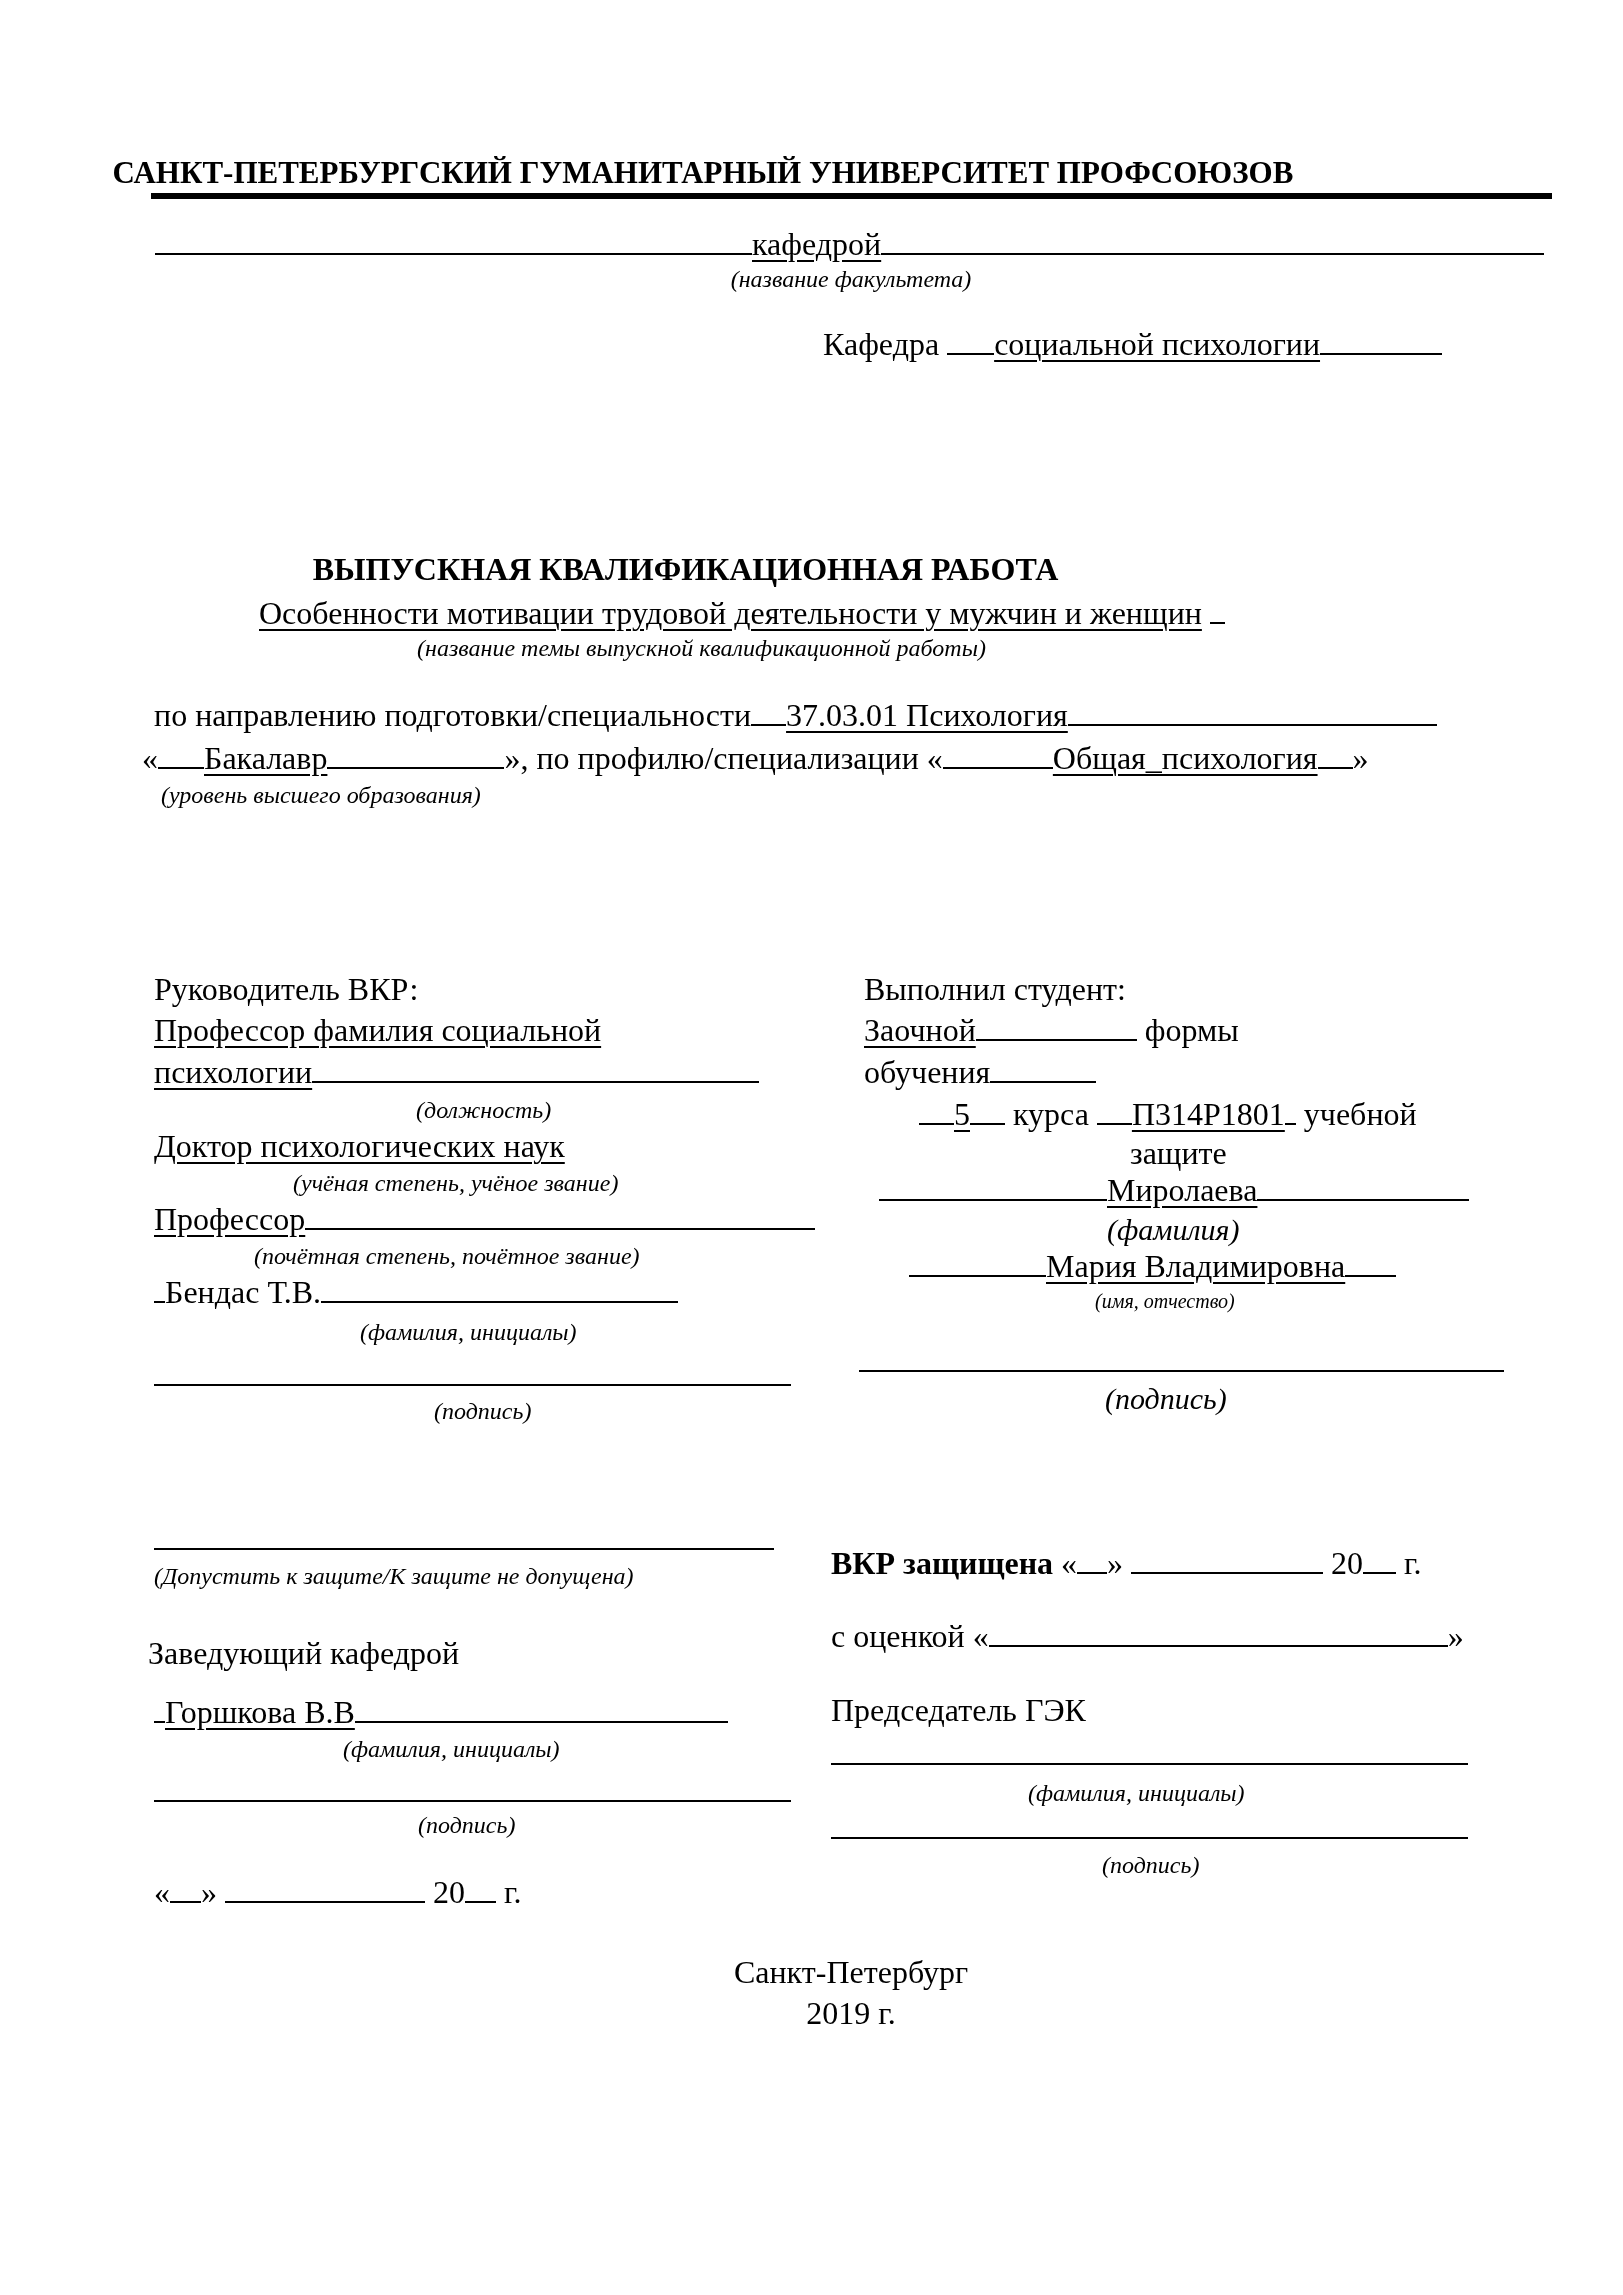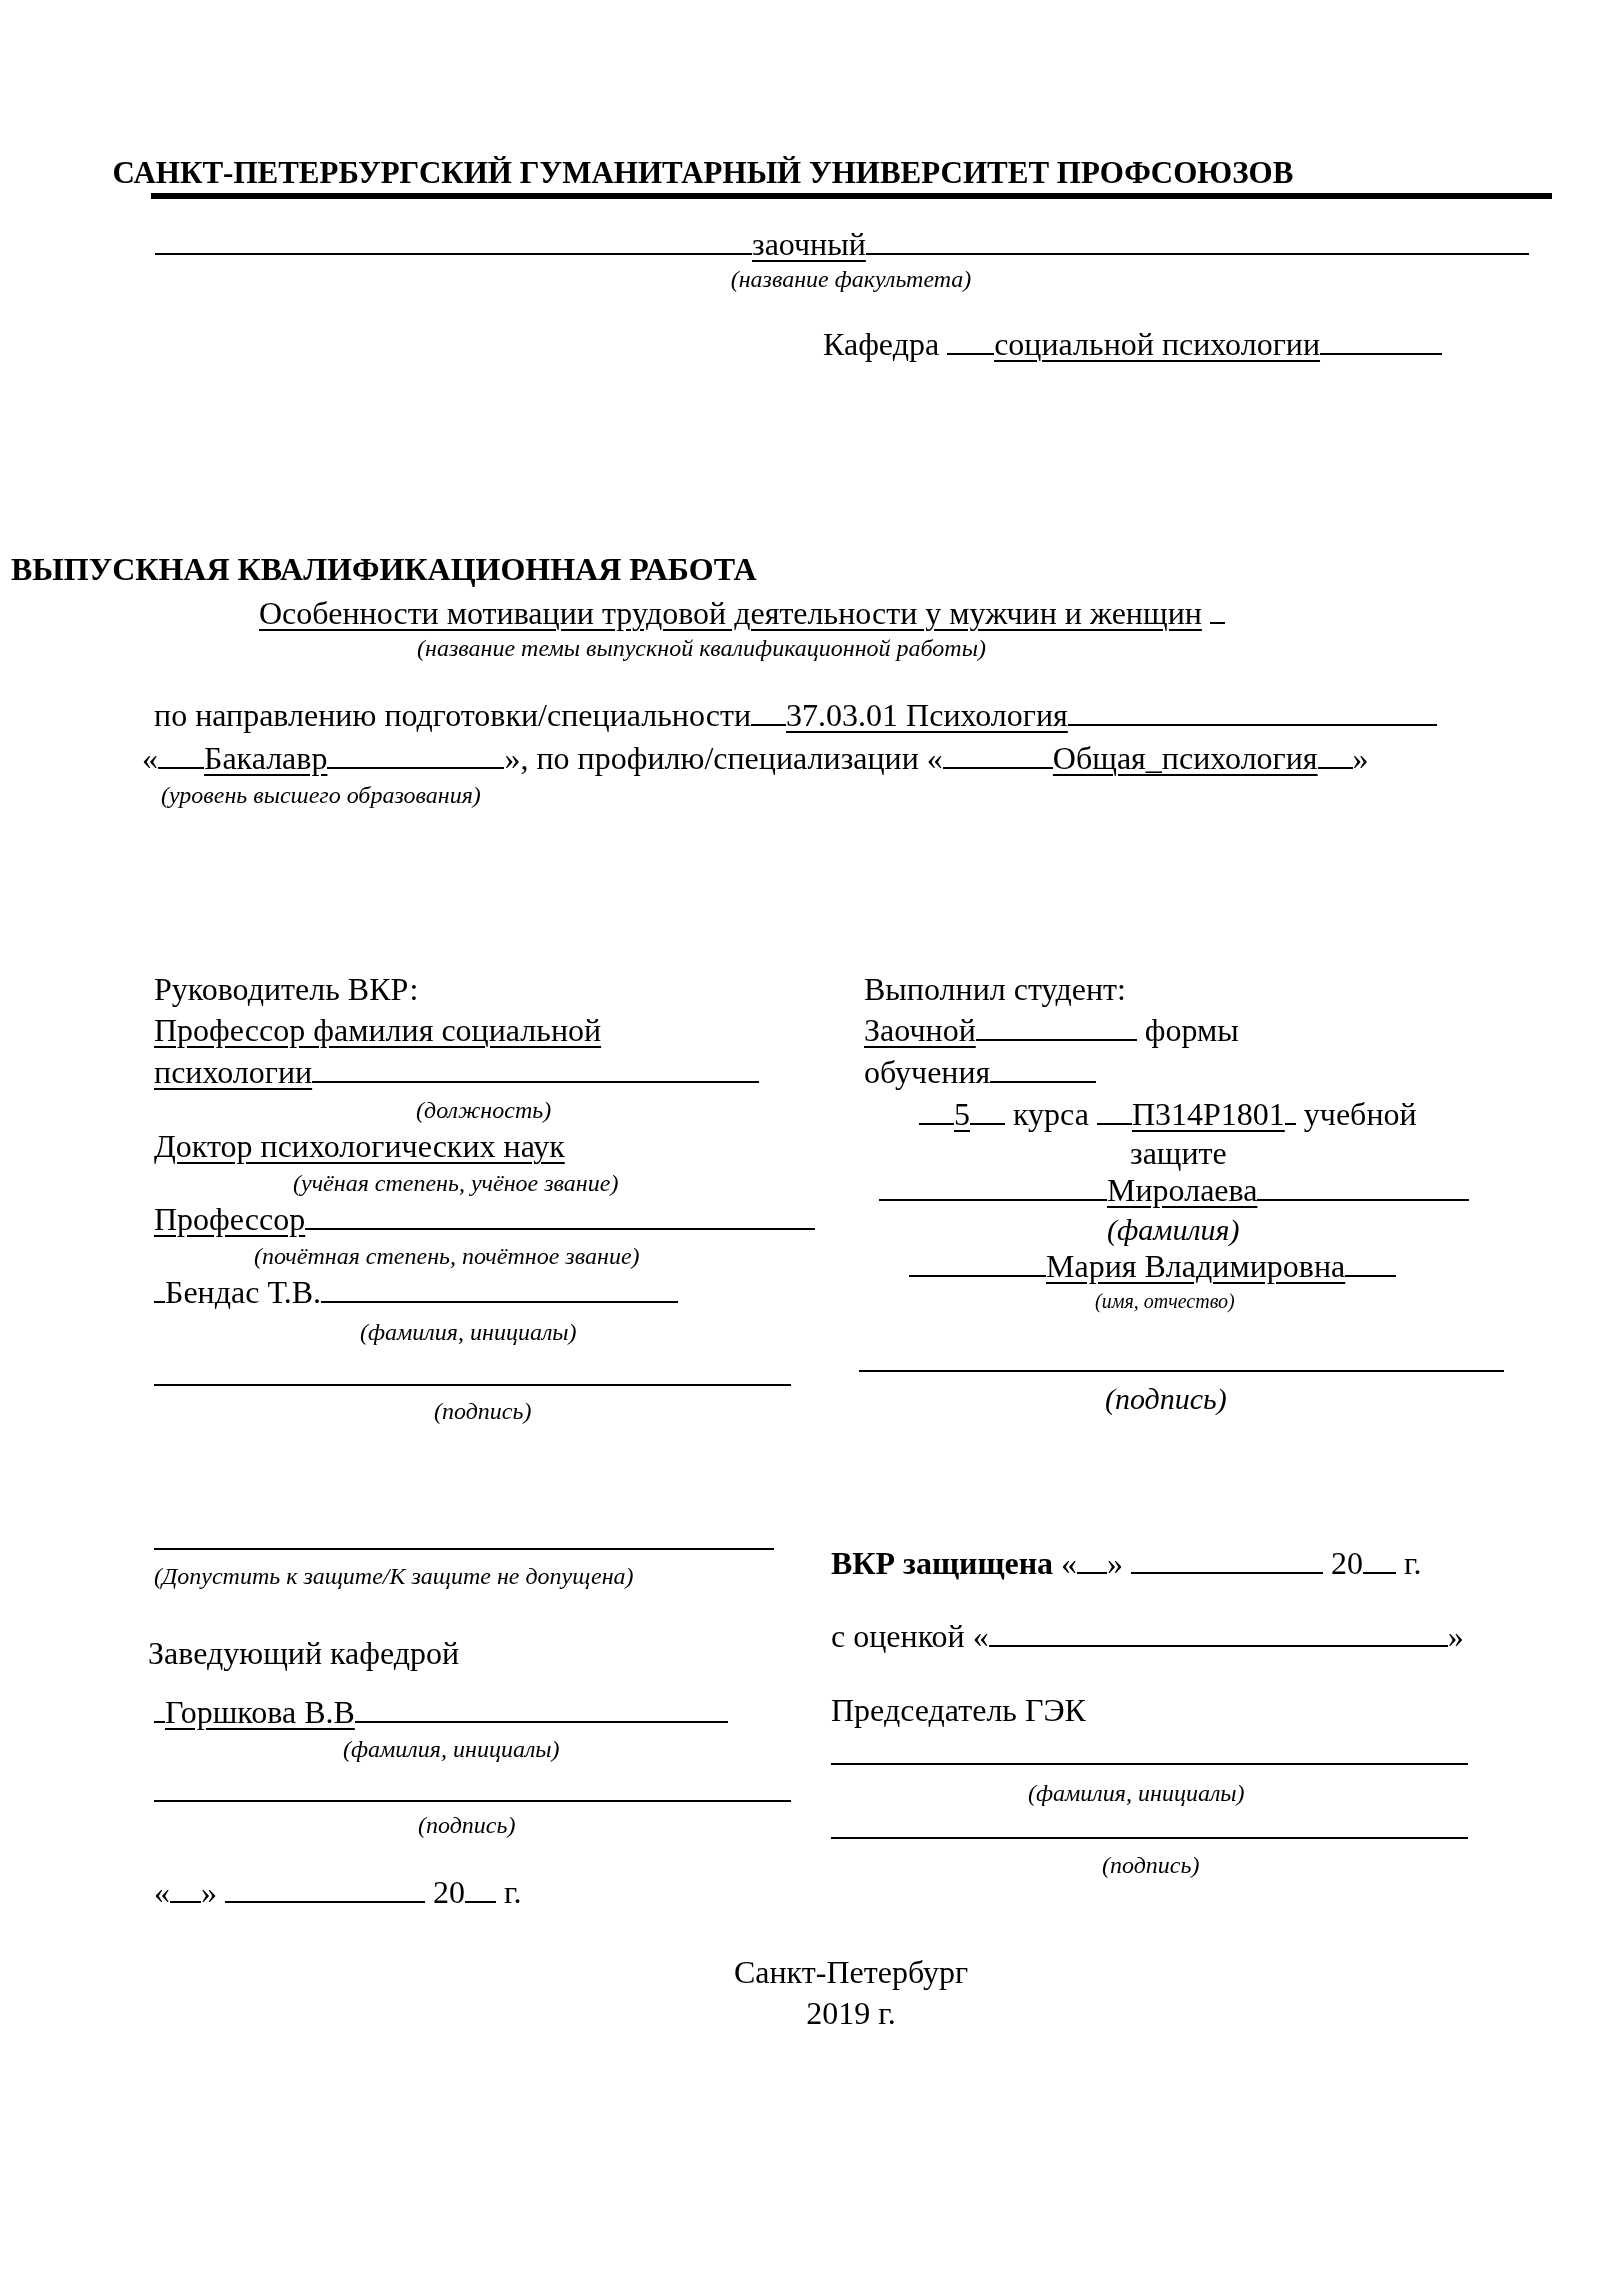--- a/index.html
+++ b/index.html
@@ -16,30 +16,30 @@
   .blank { display: inline-block; border-bottom: 2.4px solid #000; height: 0.8px; vertical-align: baseline; }
   .rule { position: absolute; background: #000; }
 </style>
 </head>
 <body>
 
 <div class="abs t b" style="left:0; width:1406px; top:157px; text-align:center; font-size:31px;">САНКТ-ПЕТЕРБУРГСКИЙ ГУМАНИТАРНЫЙ УНИВЕРСИТЕТ ПРОФСОЮЗОВ</div>
 <div class="rule" style="left:151px; top:193px; width:1401px; height:5.5px;"></div>
 
 <div class="abs t" style="left:155px; top:228px; width:1386px;">
-  <span class="blank" style="width:597px;"></span><span class="u">заочный</span><span class="blank" style="width:663px;"></span>
+  <span class="blank" style="width:597px;"></span><span class="u">кафедрой</span><span class="blank" style="width:663px;"></span>
 </div>
 <div class="abs cap" style="left:0; width:1702px; top:267px; text-align:center;">(название факультета)</div>
 
 <div class="abs t" style="left:823px; top:328px;">
   <span>Кафедра</span>
   <span class="blank" style="width:47px;"></span><span class="u">социальной психологии</span><span class="blank" style="width:122px;"></span>
 </div>
 
-<div class="abs t b" style="left:11px; width:1363px; top:553px; text-align:left;">ВЫПУСКНАЯ КВАЛИФИКАЦИОННАЯ РАБОТА</div>
+<div class="abs t b" style="left:4px; width:1363px; top:553px; text-align:center;">ВЫПУСКНАЯ КВАЛИФИКАЦИОННАЯ РАБОТА</div>
 <div class="abs t" style="left:259px; top:597px;">
   <span class="u">Особенности мотивации трудовой деятельности у мужчин и женщин</span><span class="blank" style="width:15.7px; margin-left:7.9px;"></span>
 </div>
 <div class="abs cap" style="left:408px; top:636px;margin-left:9px;">(название темы выпускной квалификационной работы)</div>
 
 <div class="abs t" style="left:154px; top:699px;">
   <span>по направлению подготовки/специальности</span><span class="blank" style="width:35px;"></span><span class="u">37.03.01 Психология</span><span class="blank" style="width:369px;"></span>
 </div>
 <div class="abs t" style="left:142px; top:742px;">
   <span>«</span><span class="blank" style="width:46px;"></span><span class="u">Бакалавр</span><span class="blank" style="width:177px;"></span><span>», по профилю/специализации «</span><span class="blank" style="width:110px;"></span><span class="u">Общая_психология</span><span class="blank" style="width:35px;"></span><span>»</span>

